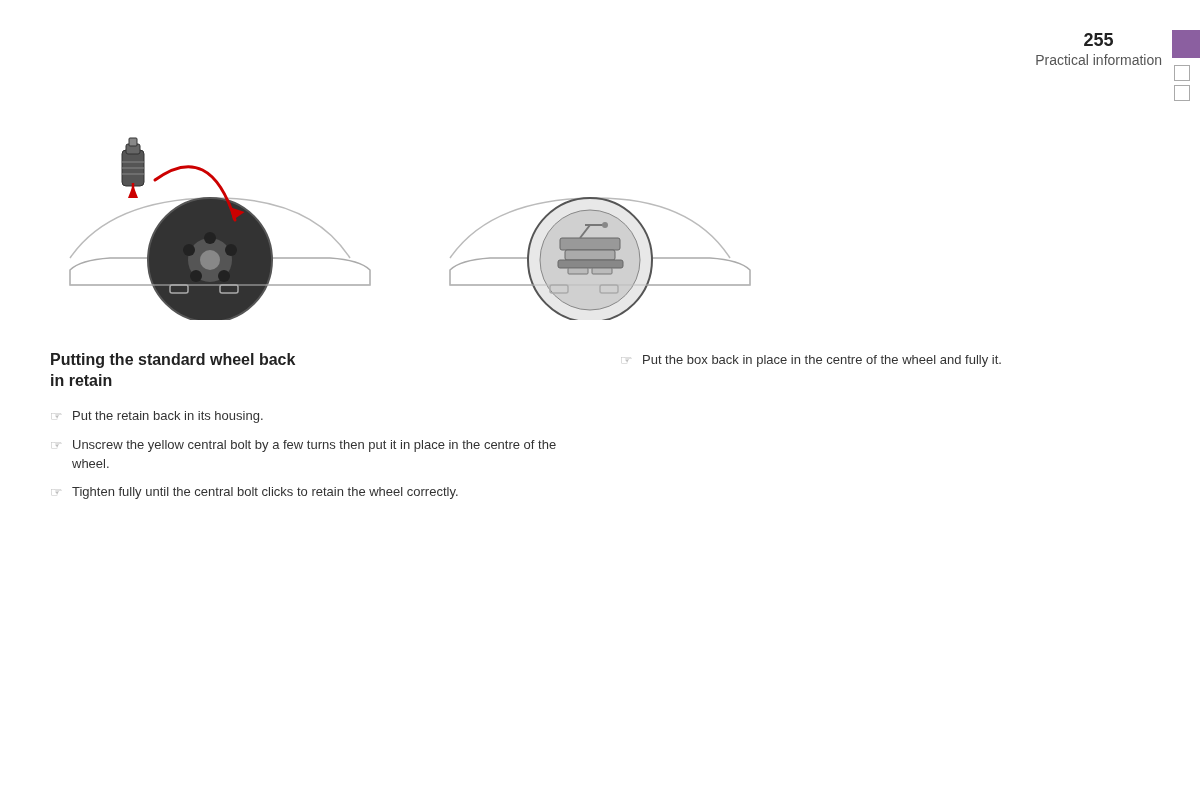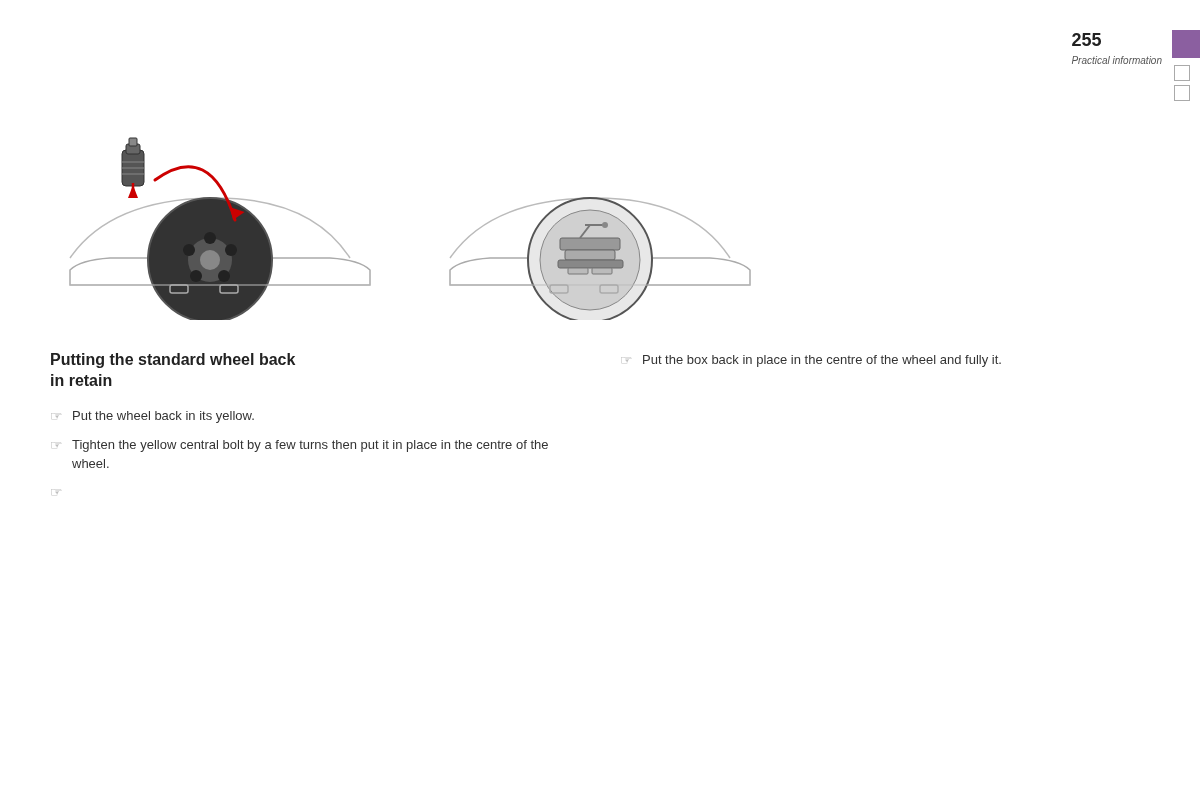--- a/index.html
+++ b/index.html
@@ -16,34 +16,33 @@
 
     
     .page-header {
       position: absolute;
       top: 30px;
       right: 0;
       display: flex;
       align-items: flex-start;
     }
     .page-header-text {
-      text-align: left;
+      text-align: center;
       padding-right: 10px;
     }
     .page-number {
       font-size: 18px;
       font-weight: bold;
       color: #222;
       display: block;
       line-height: 1.2;
     }
     .page-subtitle {
-      font-size: 10px;
+      font-size: 14px;
       color: #555;
-      font-style: italic;
     }
     .purple-block {
       width: 28px;
       height: 28px;
       background-color: #8b5fa0;
       display: inline-block;
     }
     .side-markers {
       position: absolute;
       top: 65px;
@@ -212,28 +211,29 @@
   <div class="text-section">
 
     <div class="text-column">
       <h2 class="section-heading">
         <span>Putting the standard wheel back</span><br>
         <span>in retain</span>
       </h2>
       <ul class="bullet-list">
         <li>
           <span class="bullet-icon">☞</span>
-          <span>Put the wheel back in its yellow.</span>
-        </li>
-        <li>
-          <span class="bullet-icon">☞</span>
-          <span>Tighten the yellow central bolt by a few turns then put it in place in the centre of the wheel.</span>
-        </li>
-        <li>
-          <span class="bullet-icon">☞</span>
+          <span>Put the retain back in its housing.</span>
+        </li>
+        <li>
+          <span class="bullet-icon">☞</span>
+          <span>Unscrew the yellow central bolt by a few turns then put it in place in the centre of the wheel.</span>
+        </li>
+        <li>
+          <span class="bullet-icon">☞</span>
+          <span>Tighten fully until the central bolt clicks to retain the wheel correctly.</span>
         </li>
       </ul>
     </div>
 
     <div class="text-column">
       <ul class="bullet-list">
         <li>
           <span class="bullet-icon">☞</span>
           <span>Put the box back in place in the centre of the wheel and fully it.</span>
         </li>

